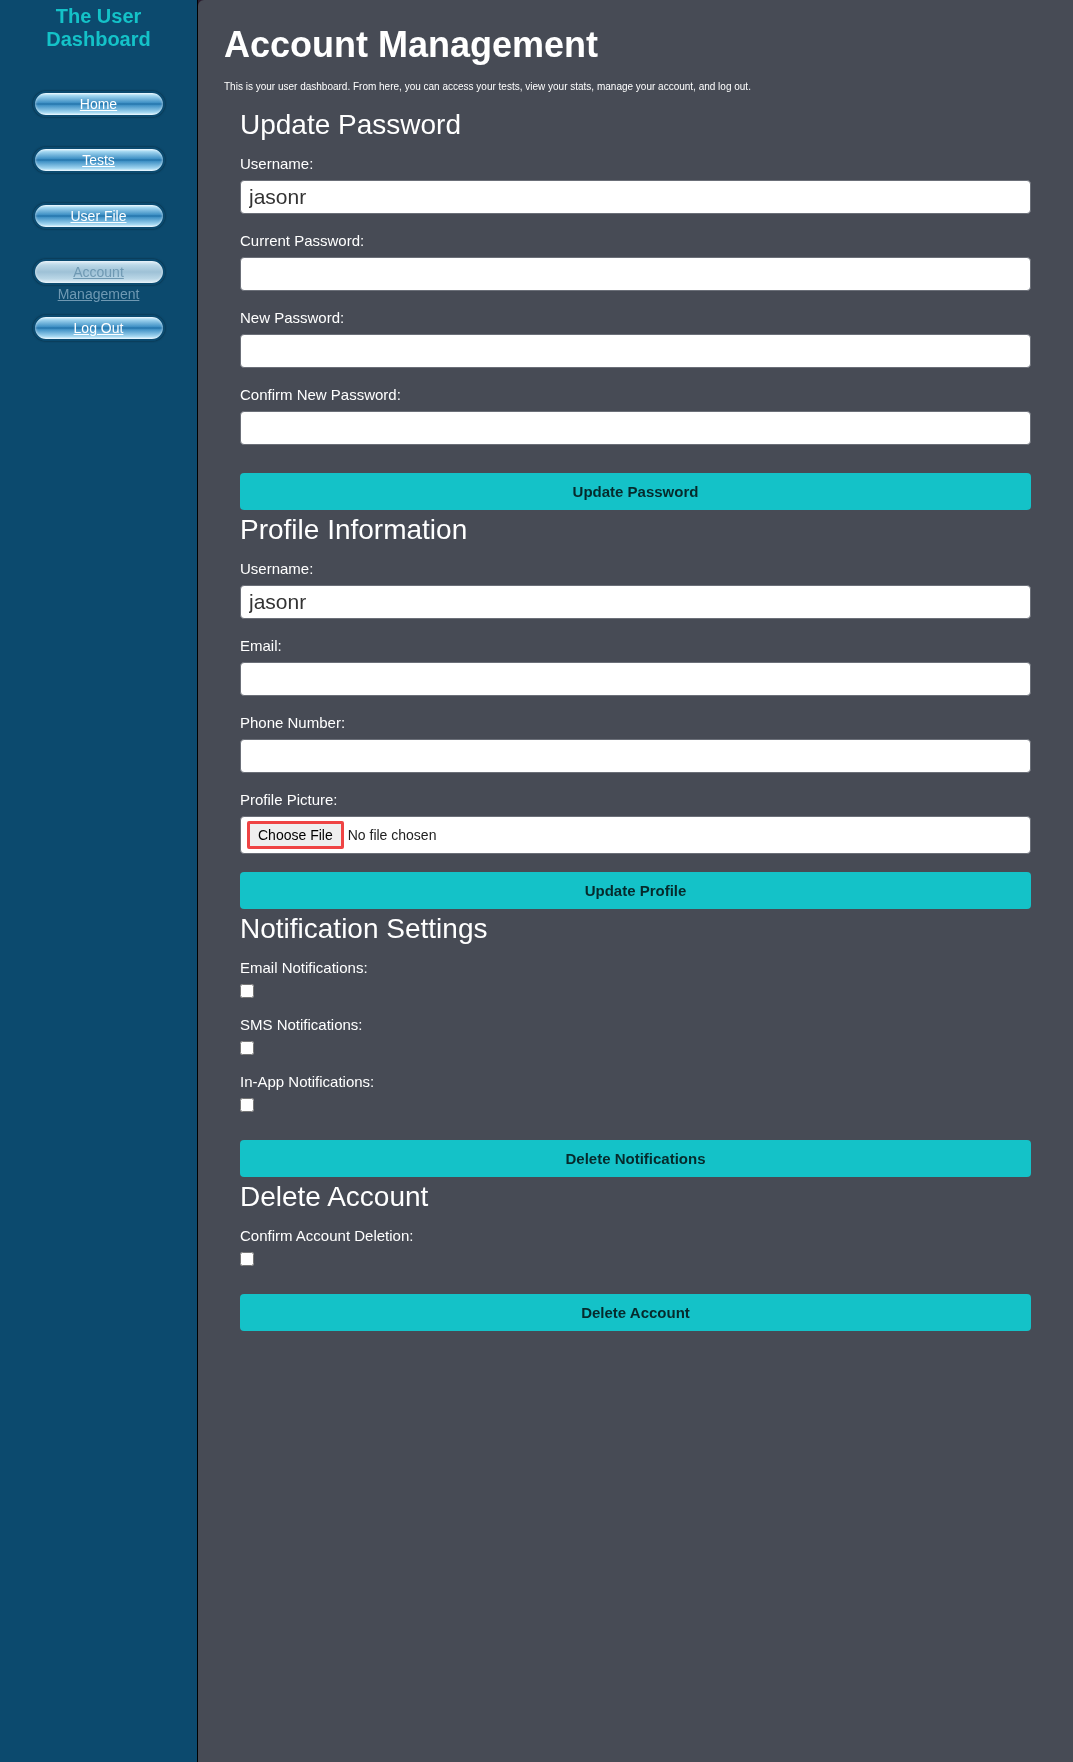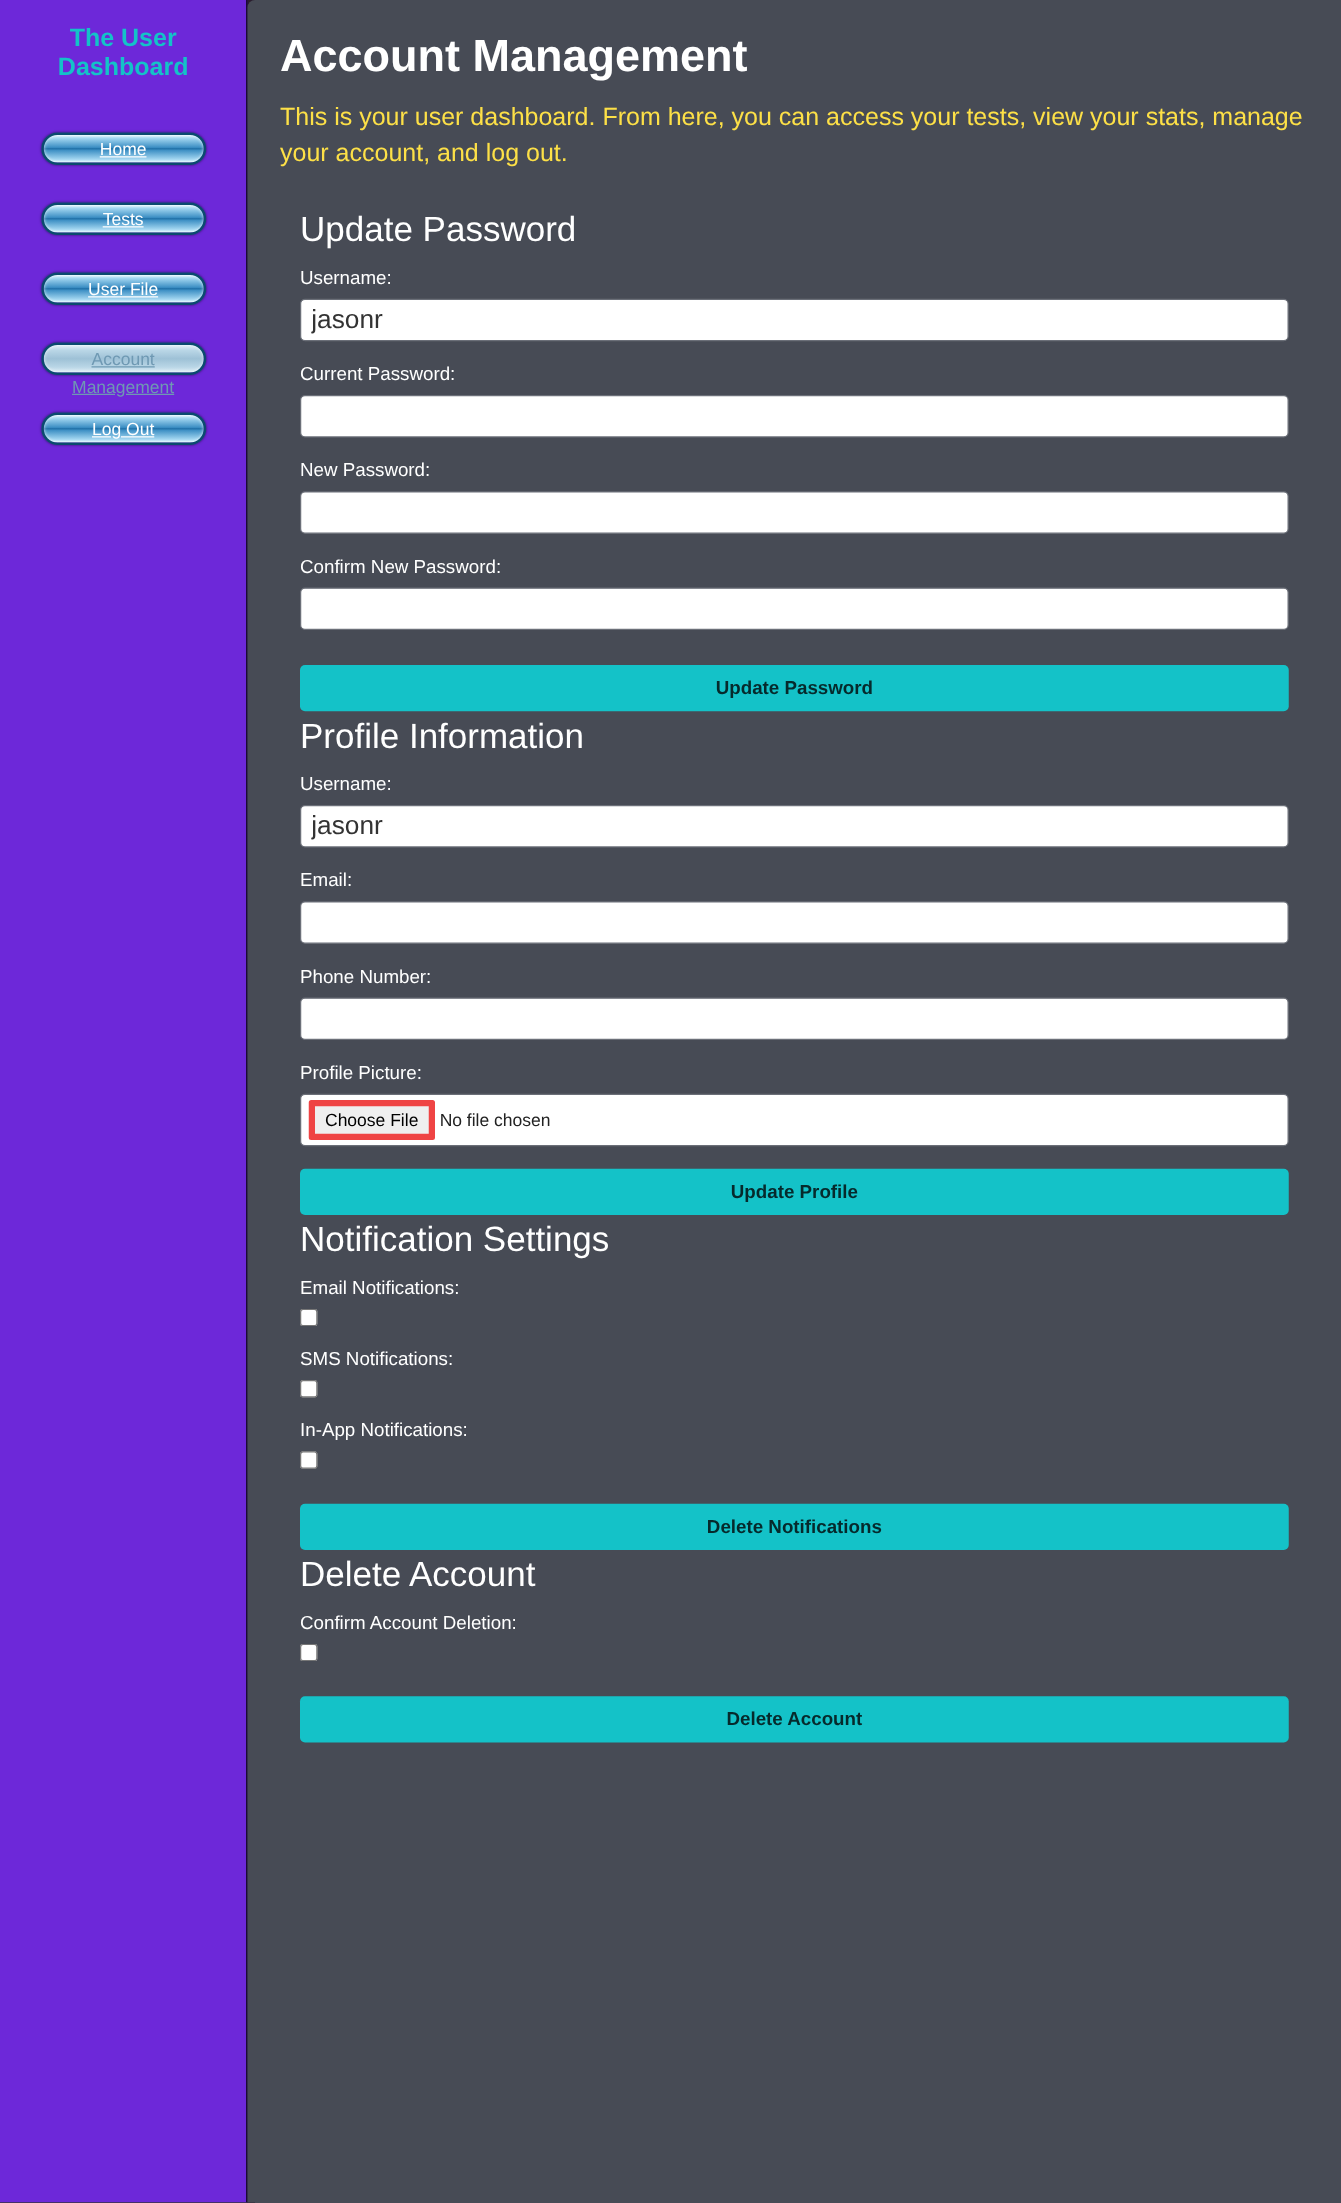--- a/index.html
+++ b/index.html
@@ -6,22 +6,22 @@
   html, body { height: 100%; }
   body {
     font-family: Arial, Helvetica, sans-serif;
     background: #2b1d2e;
     color: #fff;
     display: flex;
     min-height: 100vh;
   }
   .sidebar {
     width: 198px;
-    background: #6d28d9;
-    padding: 20px 4px 20px 4px;
+    background: #0c4a6e;
+    padding: 5px 4px 20px 4px;
     flex-shrink: 0;
     border-right: 1px solid #000;
   }
   .sidebar h1 {
     color: #14c2c8;
     font-size: 20px;
     font-weight: bold;
     text-align: center;
     margin-bottom: 40px;
   }
@@ -70,24 +70,24 @@
     min-height: 100vh;
     overflow: auto;
   }
   .page-title {
     font-size: 36px;
     font-weight: 600;
     margin-bottom: 14px;
     color: #fff;
   }
   .page-desc {
-    font-size: 20px;
+    font-size: 10px;
     line-height: 1.45;
-    margin-bottom: 30px;
-    color: #fde047;
+    margin-bottom: 14px;
+    color: #ffffff;
   }
   .section {
     padding: 0 16px 0 16px;
   }
   .section h2 {
     font-size: 28px;
     font-weight: 500;
     margin-bottom: 14px;
     color: #fff;
   }
@@ -114,21 +114,21 @@
     border: 1px solid #6b6f78;
     border-radius: 4px;
     padding: 4px 6px;
     display: flex;
     align-items: center;
     gap: 4px;
     margin-bottom: 18px;
   }
   .file-btn {
     background: #efefef;
-    border: 5px solid #ef4444;
+    border: 3px solid #ef4444;
     font-size: 14px;
     color: #000;
     padding: 3px 8px;
     border-radius: 2px;
     cursor: pointer;
   }
   .file-text {
     font-size: 14px;
     color: #222;
   }

